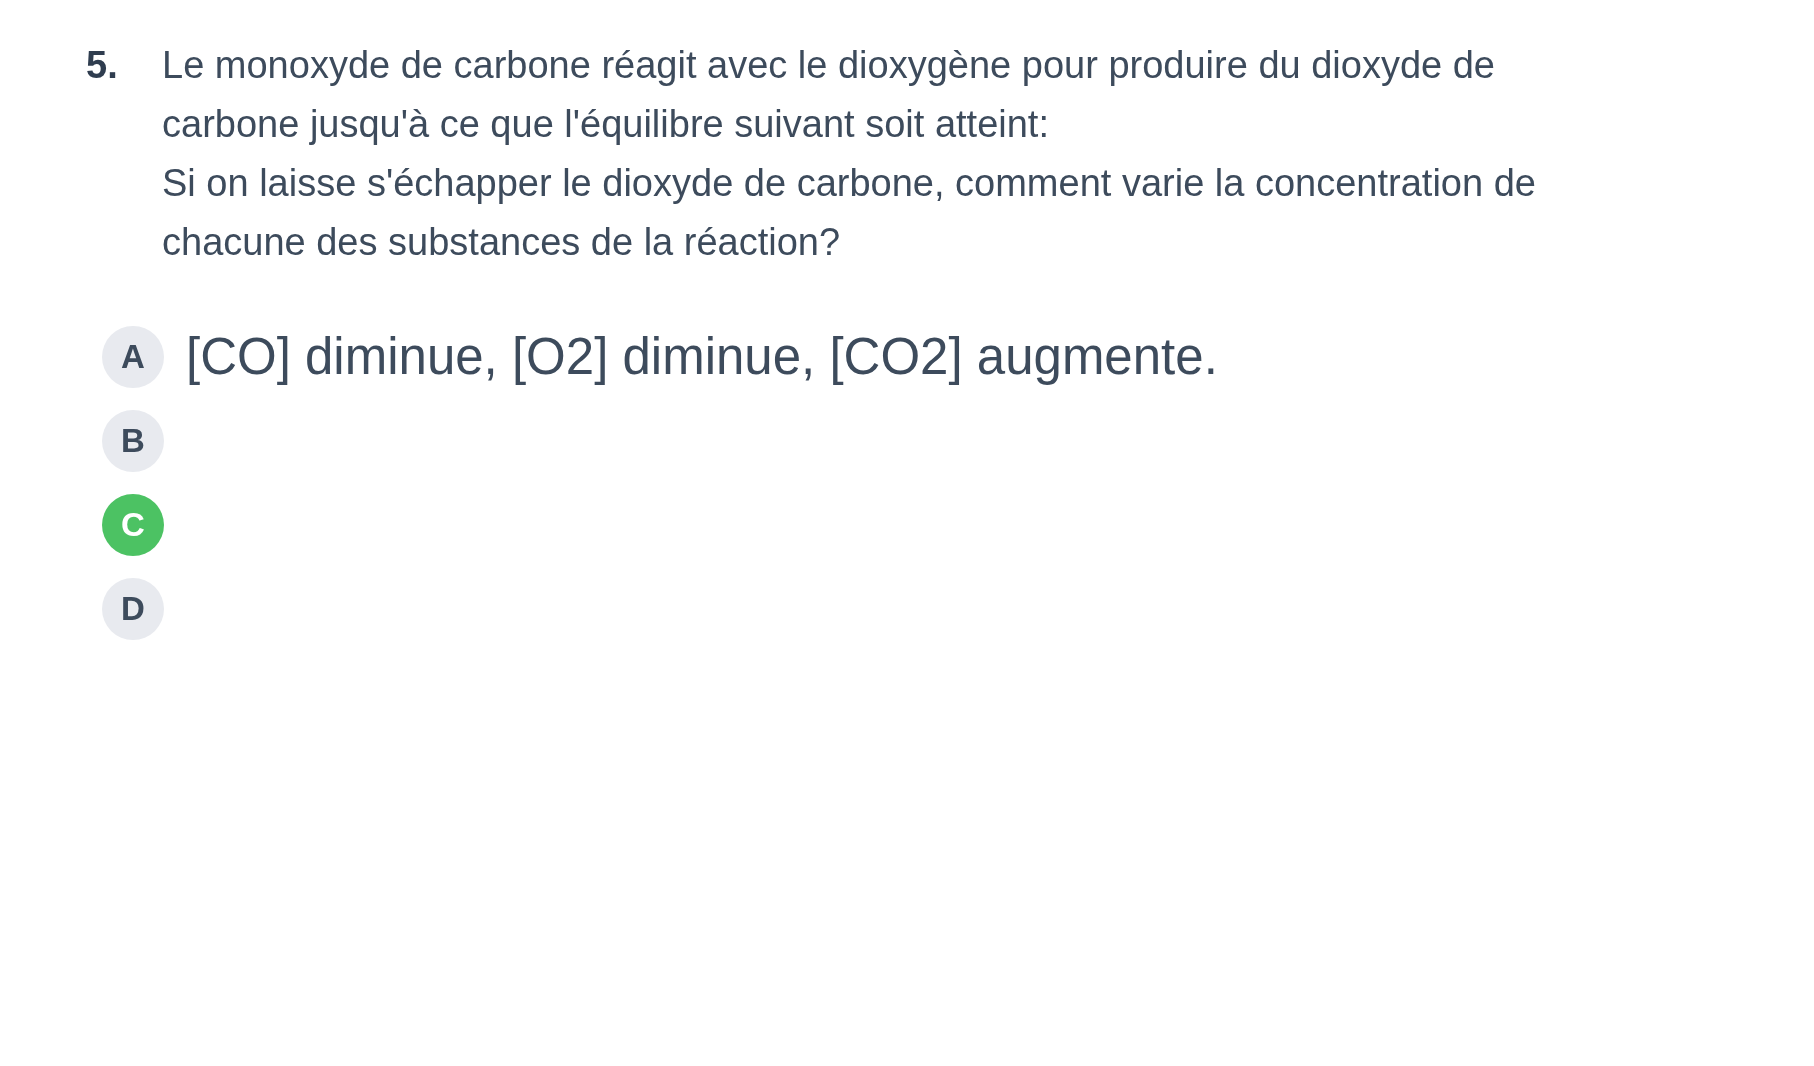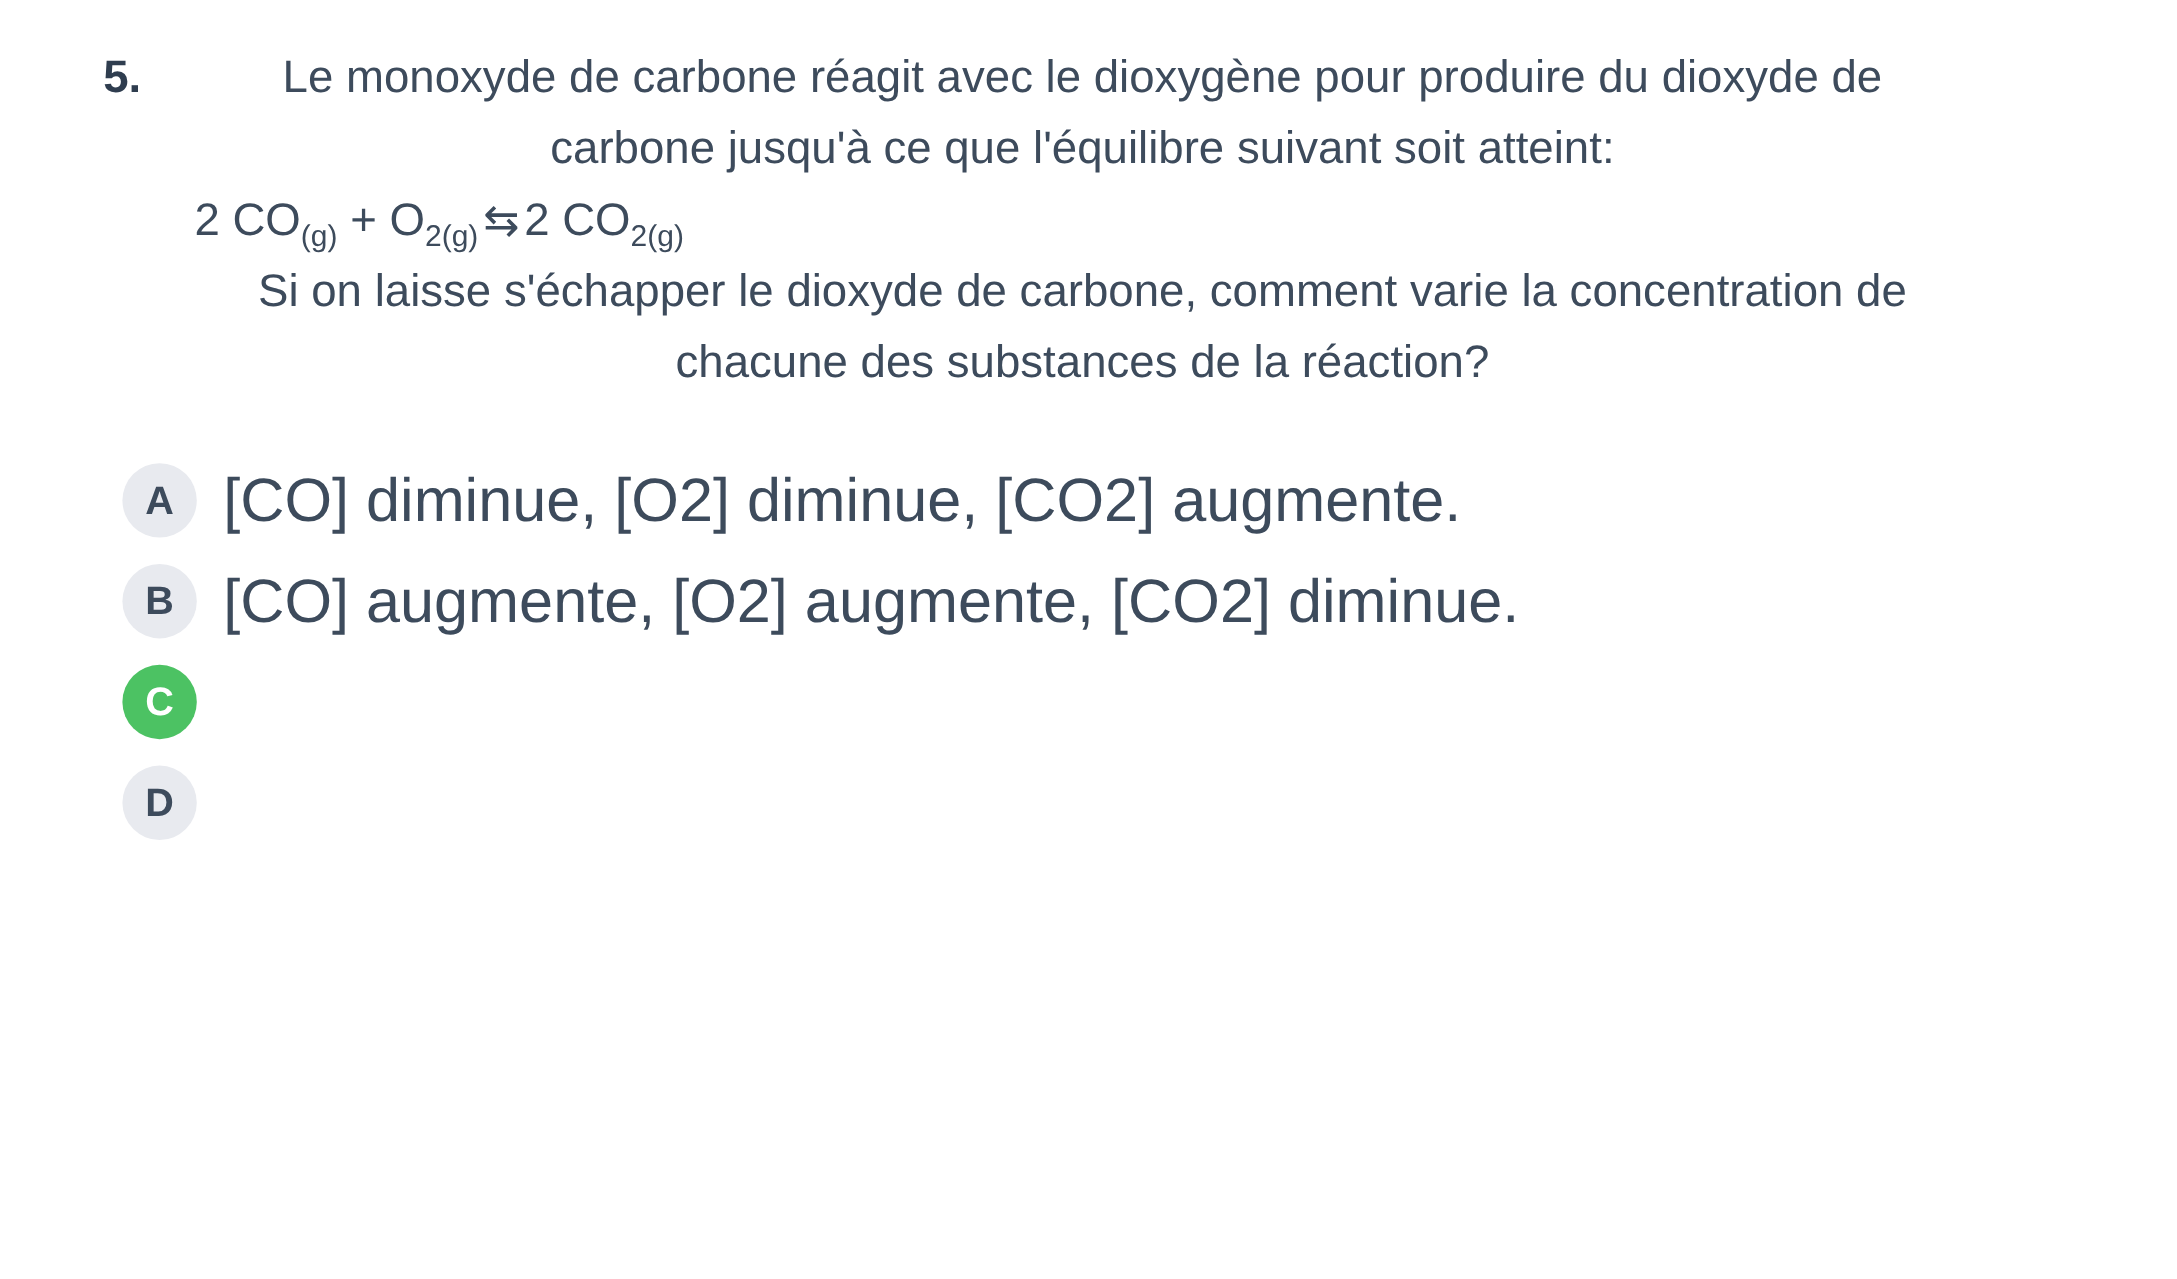--- a/index.html
+++ b/index.html
@@ -39,21 +39,20 @@
   }
   .q-body {
     flex: 1 1 auto;
     font-size: 38px;
     line-height: 59px;
     color: #3d4b5c;
     max-width: 1480px;
   }
   .q-line {
     white-space: pre-wrap;
-    text-align: center;
   }
   .equation {
     font-size: 38px;
     line-height: 59px;
     white-space: pre;
   }
   .equation sub {
     font-size: 25px;
     line-height: 0;
     vertical-align: baseline;
@@ -102,35 +101,33 @@
 </style>
 </head>
 <body>
 
 <div class="page">
 
   <div class="question">
     <div class="q-number">5.</div>
     <div class="q-body">
       <div class="q-line">Le monoxyde de carbone réagit avec le dioxygène pour produire du dioxyde de carbone jusqu'à ce que l'équilibre suivant soit atteint:</div>
-      <div class="equation"><span>2 CO</span><sub>(g)</sub><span> + O</span><sub>2(g)</sub><span class="eqsign">⇆</span><span>2 CO</span><sub>2(g)</sub></div>
       <div class="q-line">Si on laisse s'échapper le dioxyde de carbone, comment varie la concentration de chacune des substances de la réaction?</div>
     </div>
   </div>
 
   <div class="choices">
 
     <div class="choice">
       <div class="bullet">A</div>
       <div class="choice-text">[CO] diminue, [O2] diminue, [CO2] augmente.</div>
     </div>
 
     <div class="choice">
       <div class="bullet">B</div>
-      <div class="choice-text">[CO] augmente, [O2] augmente, [CO2] diminue.</div>
     </div>
 
     <div class="choice">
       <div class="bullet correct">C</div>
     </div>
 
     <div class="choice">
       <div class="bullet">D</div>
     </div>
 

